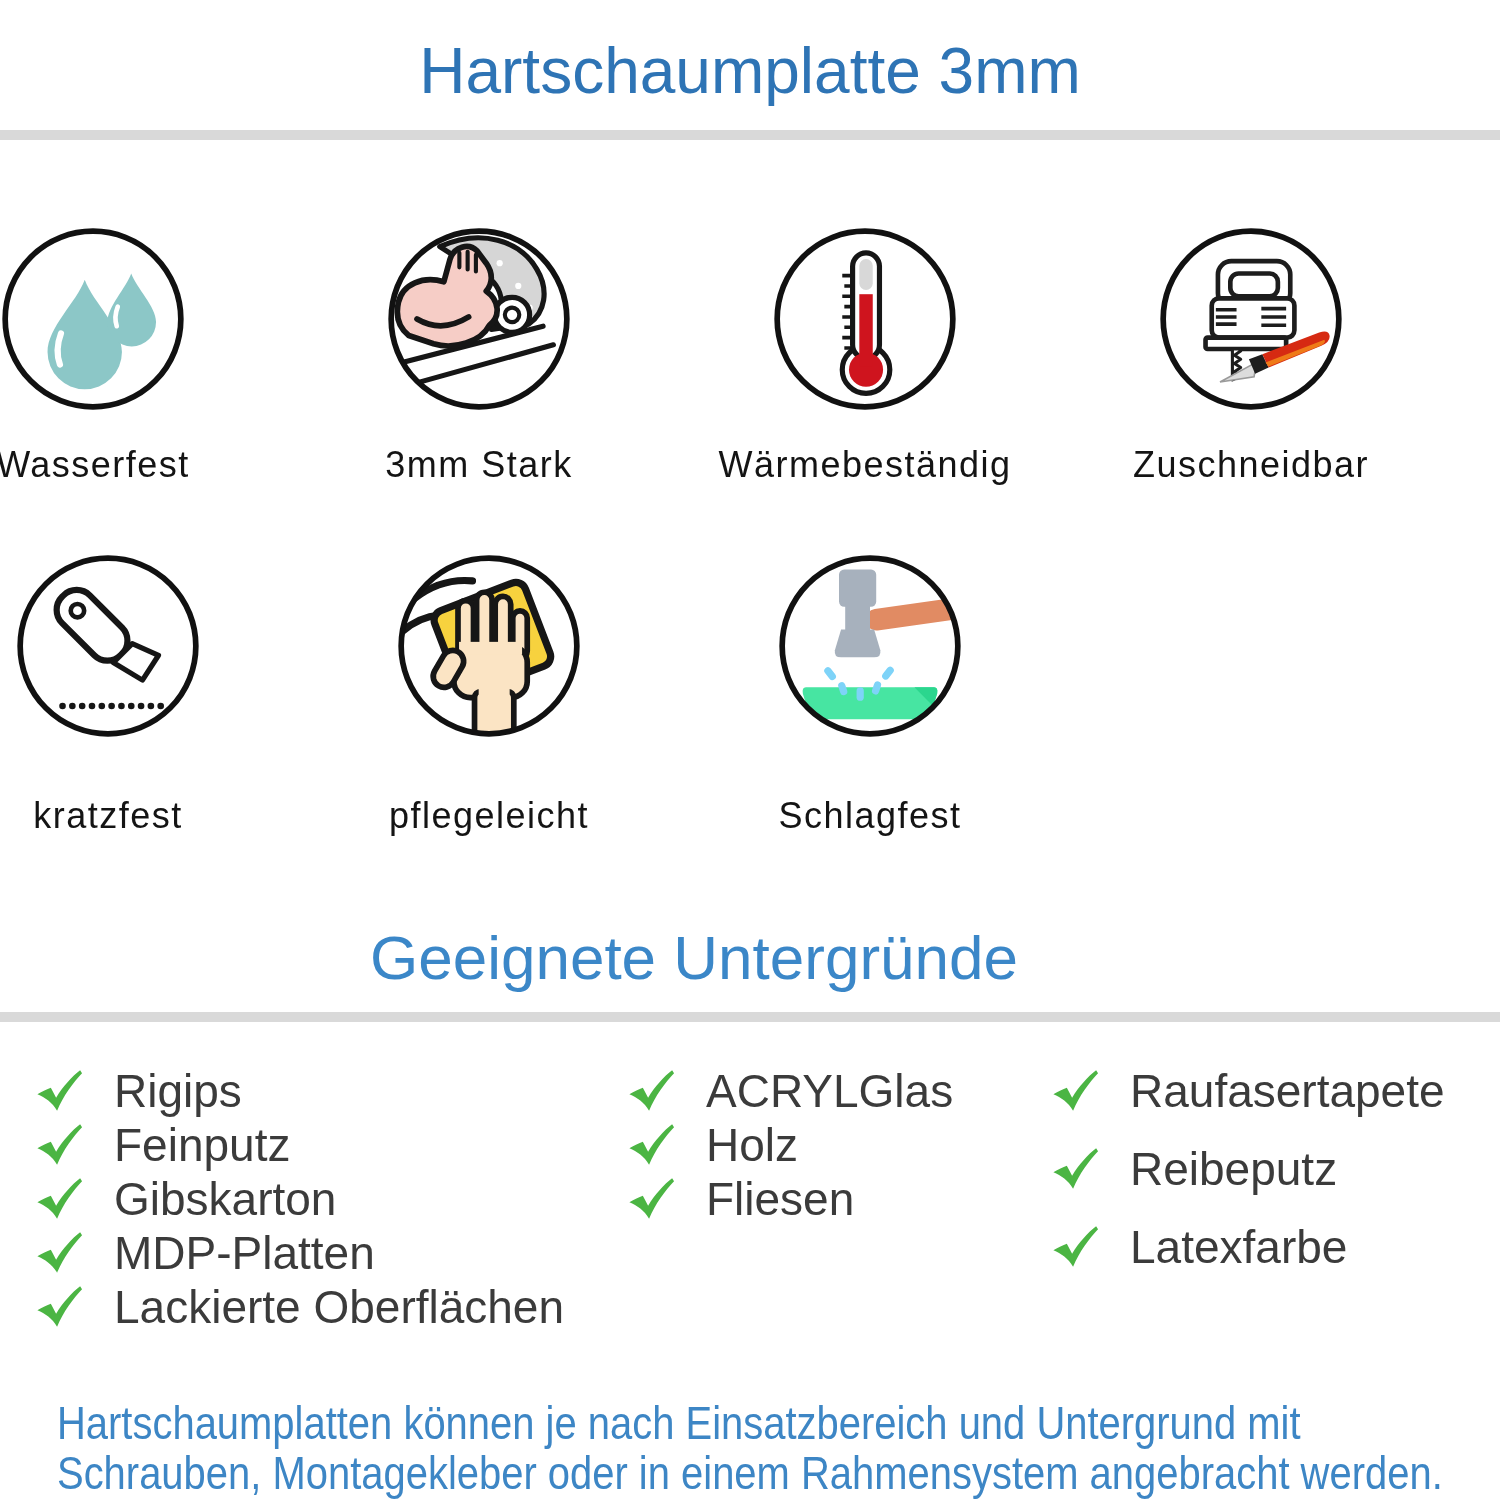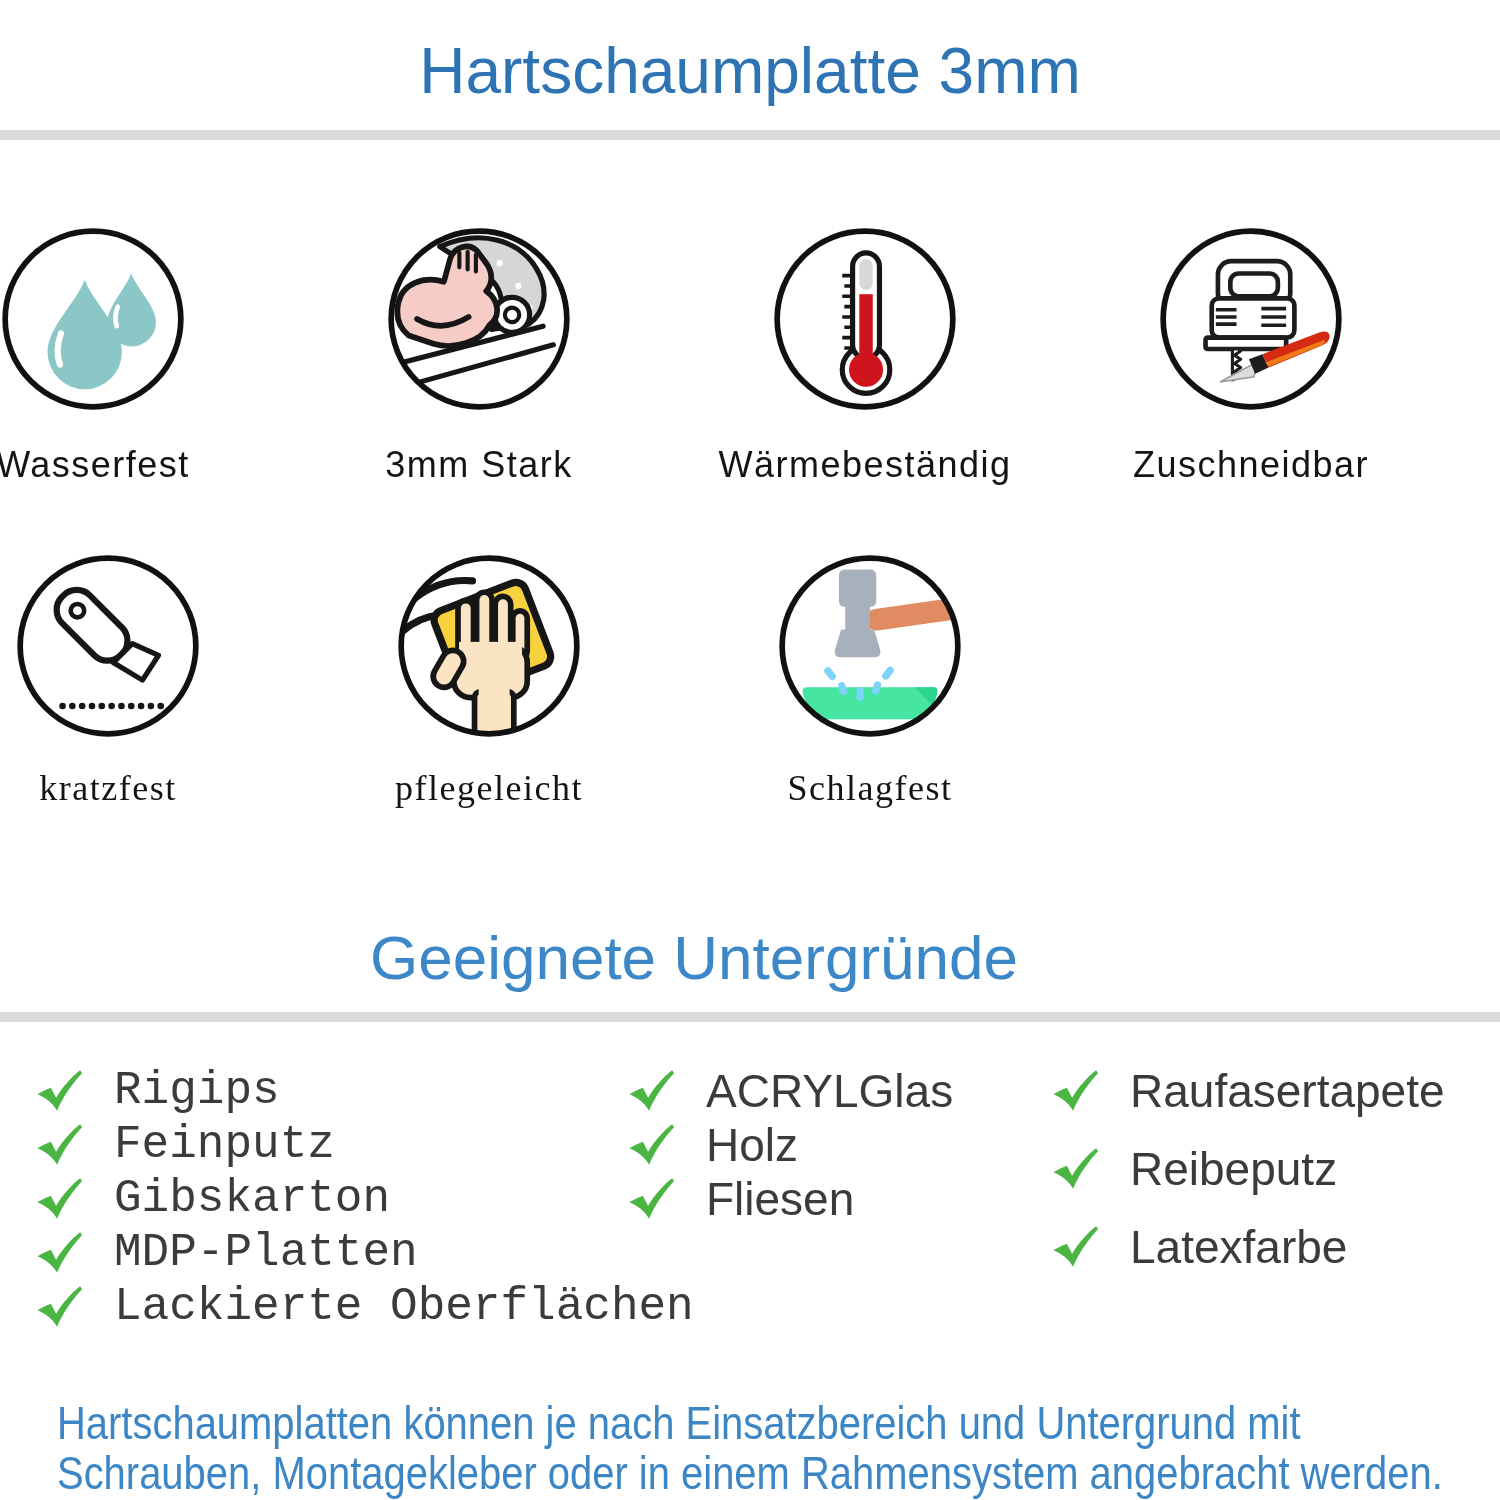--- a/index.html
+++ b/index.html
@@ -24,29 +24,29 @@
   .feature{
     display:flex;flex-direction:column;align-items:center;width:186px;
   }
   .icon-circle{
     width:186px;height:186px;flex:0 0 186px;
   }
   .icon-circle svg{display:block;width:186px;height:186px;}
   .feature-label{
     margin-top:32px;font-size:36px;color:#141414;letter-spacing:1.5px;white-space:nowrap;
   }
-  .r2 .feature-label{margin-top:28px;font-family:Liberation Serif, serif;}
+  .r2 .feature-label{margin-top:56px;}
   .section-title{
     position:absolute;top:922px;left:0;width:1388px;text-align:center;
     font-size:62px;color:#3b87c8;
   }
   .substrate-col{
     position:absolute;top:1064px;display:flex;flex-direction:column;
   }
-  .substrate-col.c1{left:30px;font-family:Liberation Mono, monospace;}
+  .substrate-col.c1{left:30px;}
   .substrate-col.c2{left:622px;}
   .substrate-col.c3{left:1046px;gap:24px;}
   .substrate-item{
     height:54px;display:flex;align-items:center;gap:26px;
   }
   .substrate-item .check{width:58px;height:48px;flex:0 0 58px;}
   .substrate-item .check svg{display:block;width:58px;height:48px;}
   .substrate-label{
     font-size:46px;color:#3b3b3b;white-space:nowrap;
   }

